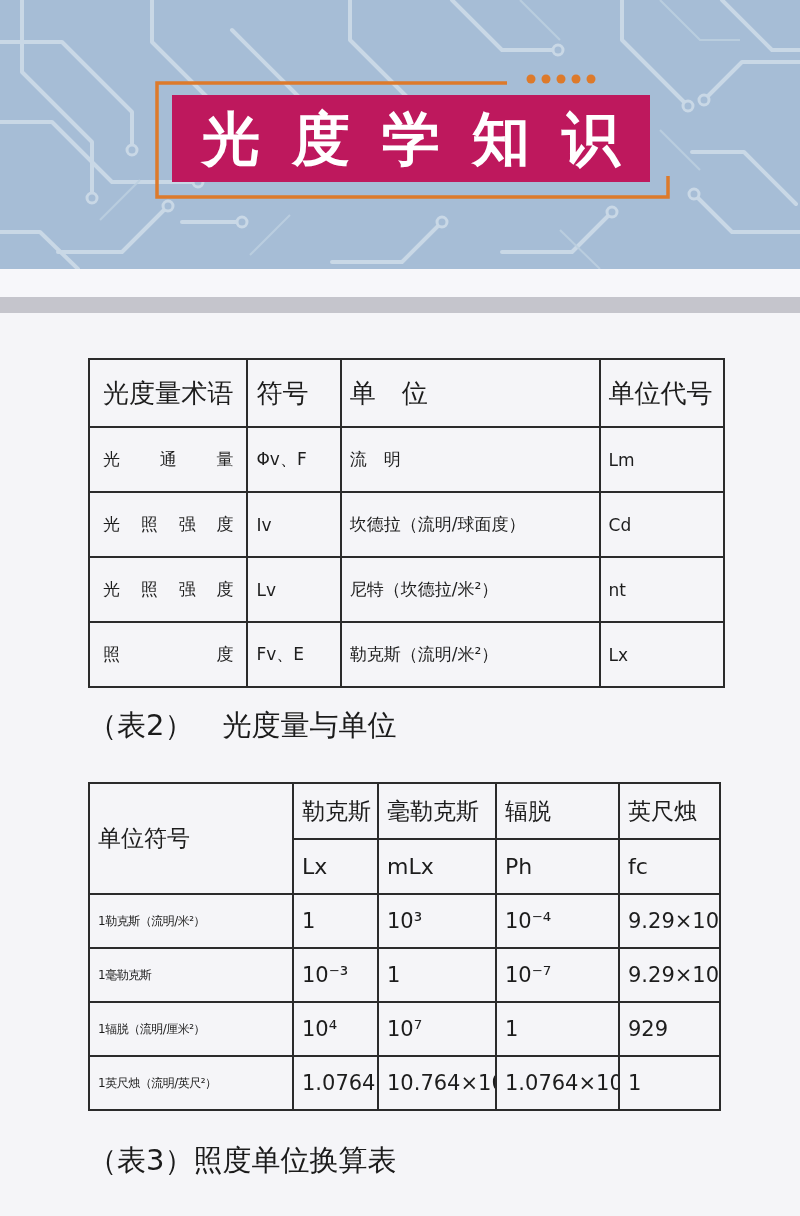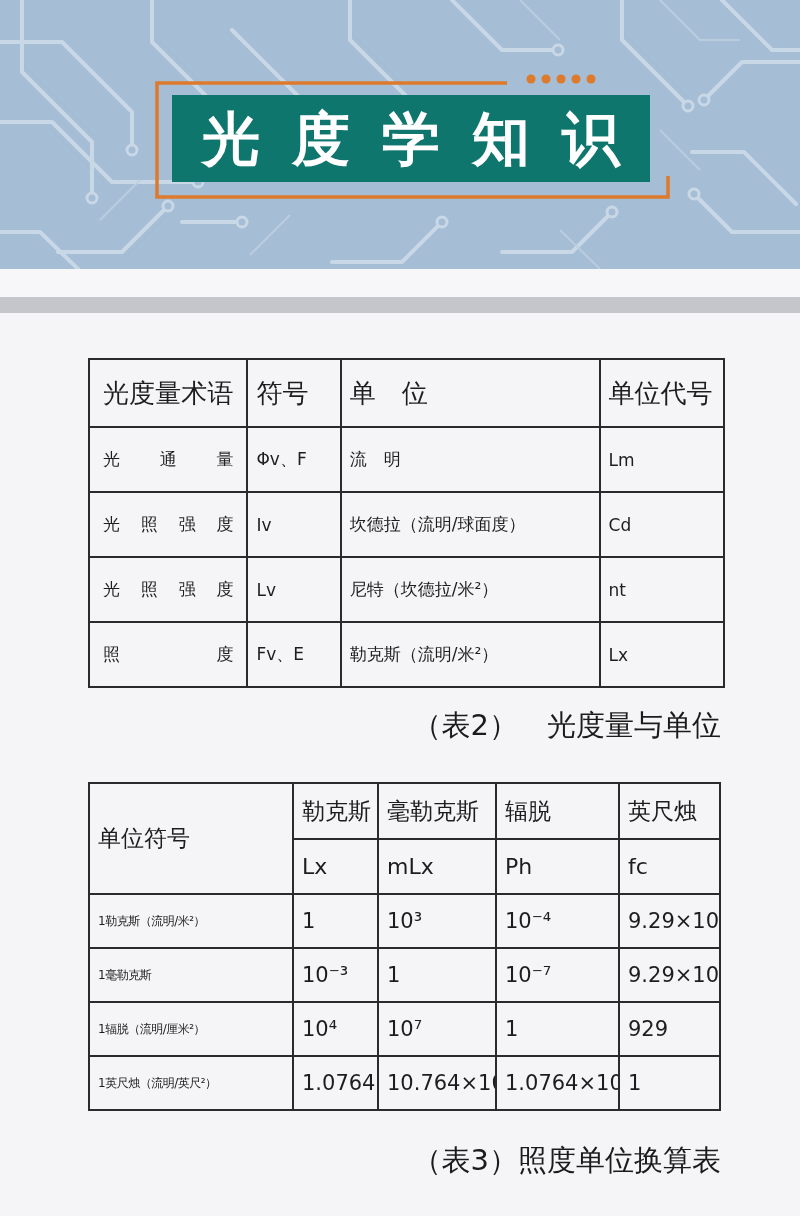--- a/index.html
+++ b/index.html
@@ -13,21 +13,21 @@
   .page{position:relative;width:800px;height:1216px;}
 
   
   .hero{
     position:relative;width:800px;height:269px;
     background:#a6bdd6;overflow:hidden;
   }
   .hero svg.circuit{position:absolute;left:0;top:0;}
   .banner{
     position:absolute;left:172px;top:95px;width:478px;height:87px;
-    background:#0f766e;
+    background:#be185d;
     display:flex;align-items:center;justify-content:center;
   }
   .banner .banner-text{
     color:#ffffff;font-size:58px;font-weight:700;
     letter-spacing:32px;margin-right:-32px;line-height:1;
     white-space:nowrap;
   }
   .strip-white{width:800px;height:28px;background:#f7f7fa;}
   .strip-gray{width:800px;height:16px;background:#c5c5cc;}
 
@@ -60,21 +60,21 @@
   .t3{width:554px;margin-top:40px;}
   .t3 .c1{width:204px}.t3 .c2{width:85px}.t3 .c3{width:118px}.t3 .c4{width:123px}.t3 .c5{width:101px}
   .t3 tr.h1 th{height:38px;font-size:23px;}
   .t3 tr.h2 th{height:37px;font-size:22px;}
   .t3 td{height:36px;font-size:21px;}
   .t3 td.lbl{font-size:12px;letter-spacing:-0.5px;}
   .t3 th.corner{font-size:23px;}
 
   
   .caption{
-    width:633px;margin-left:88px;text-align:right;
+    width:633px;margin-left:88px;text-align:left;
     font-size:29px;line-height:34px;color:#1b1b1b;white-space:nowrap;
   }
   .caption.c-t2{margin-top:20px;}
   .caption.c-t3{margin-top:32px;}
 </style>
 </head>
 <body>
 
 <div class="page">
 

